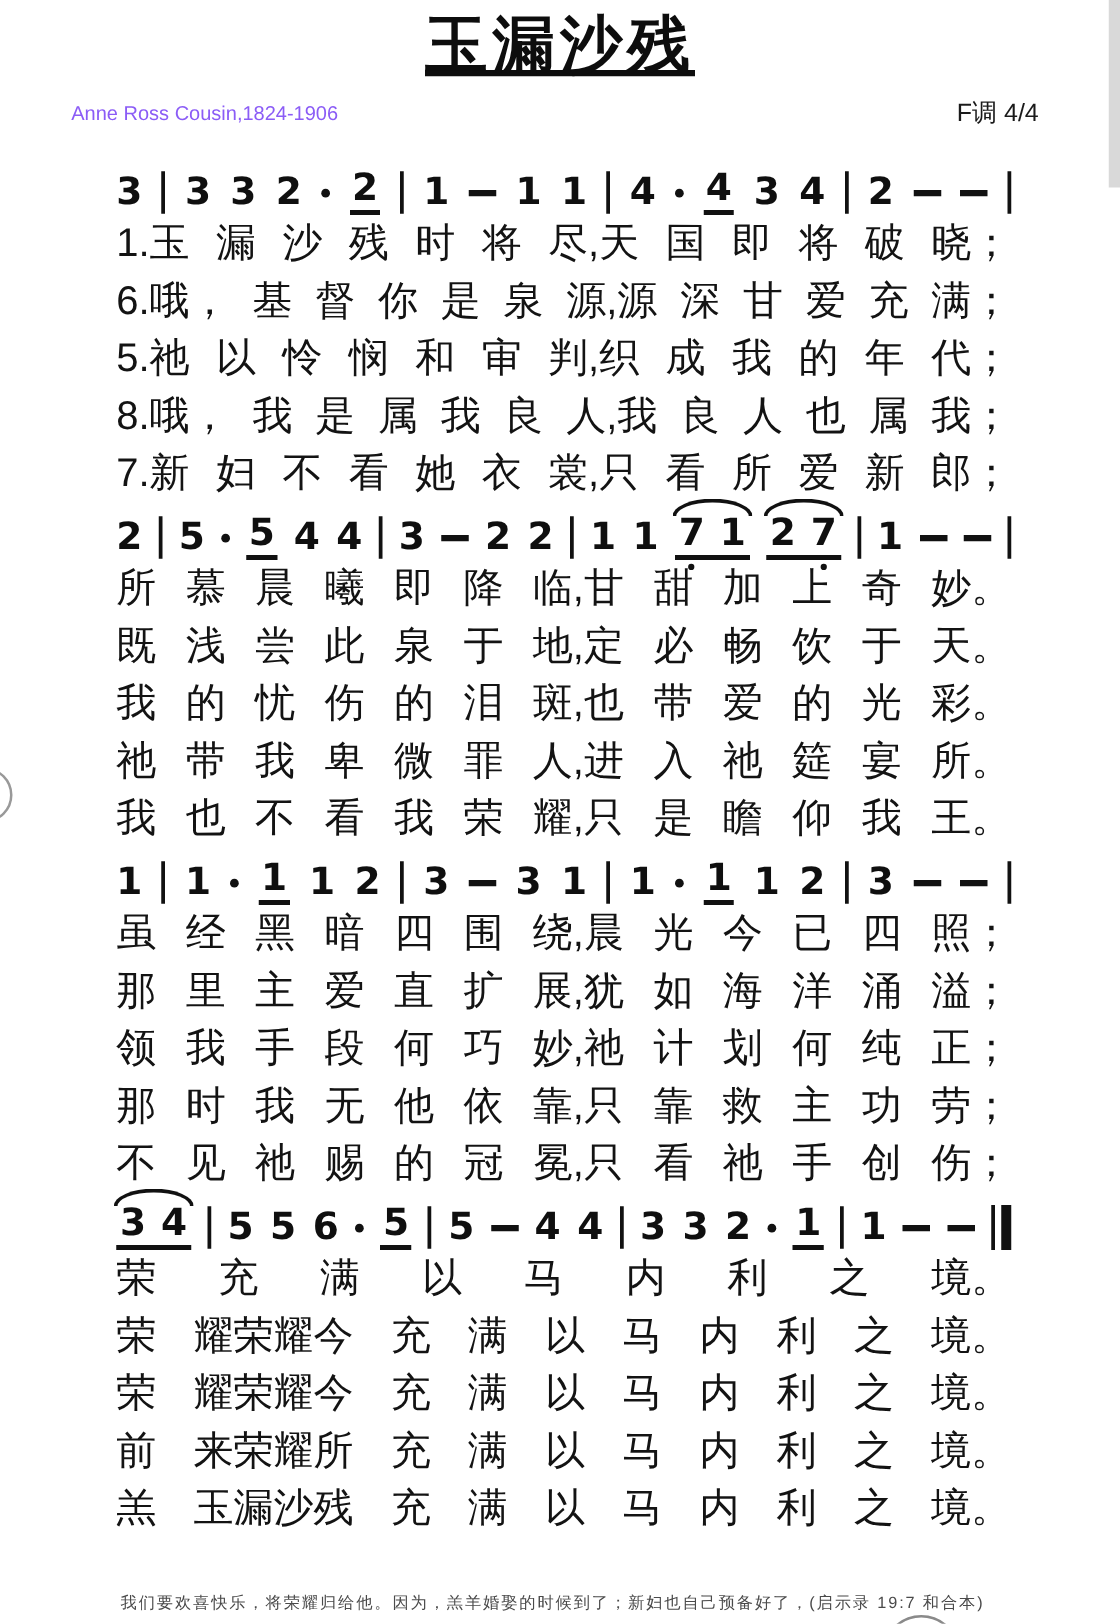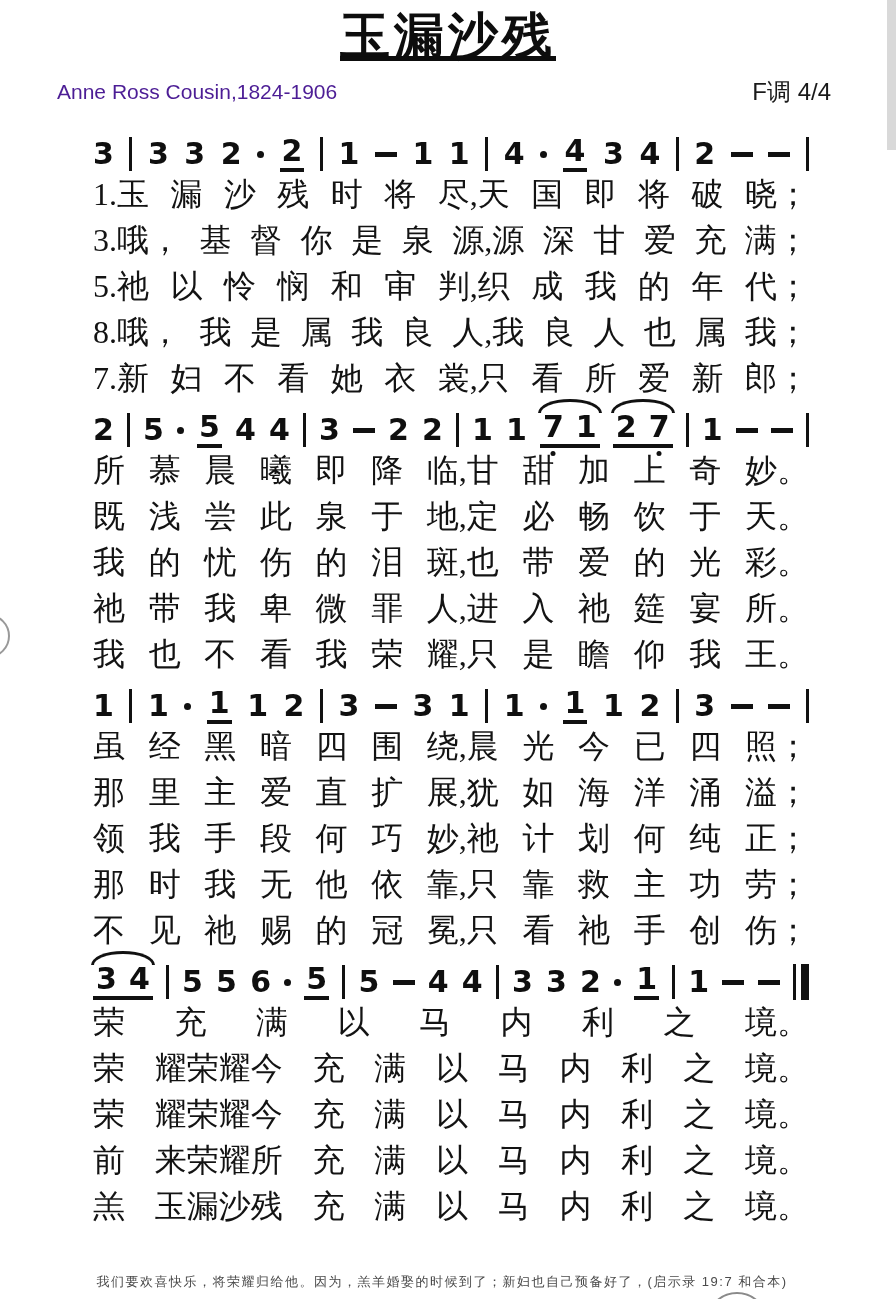--- a/index.html
+++ b/index.html
@@ -8,22 +8,22 @@
     background:#ffffff;color:#131313;
     font-family:"Liberation Sans",sans-serif;
   }
   .scan-edge{position:absolute;right:0;top:0;width:9px;height:150px;background:#d9d9d9;}
   h1{
     margin:6px 0 0;text-align:center;
     font:700 50px/60px "DejaVu Sans",sans-serif;
     letter-spacing:4px;color:#0d0d0d;text-decoration:underline;
   }
   .meta{display:flex;justify-content:space-between;align-items:flex-end;margin:8px 57px 0 57px;}
-  .authors div{font-size:21px;line-height:35px;color:#4c1d95;}
-  .keysig{font-size:24px;line-height:35px;color:#1a1a1a;margin-right:8px;}
+  .authors div{font-size:16px;line-height:35px;color:#8b5cf6;}
+  .keysig{font-size:20px;line-height:35px;color:#1a1a1a;margin-right:8px;}
 
   .score{margin:22px 0 0 93px;width:716px;}
   .system{margin:0;}
 
   .note-row{
     display:flex;justify-content:space-between;align-items:center;
     height:46px;font:700 30px/1 "DejaVu Sans",sans-serif;color:#0f0f0f;
   }
   .note{position:relative;display:inline-block;}
   .note.u{border-bottom:4px solid #111;padding:0 2px 2px;}
@@ -40,21 +40,21 @@
   .thick{width:8px;height:36px;background:#111;display:inline-block;}
   .dash{width:22px;height:5px;background:#111;display:inline-block;}
   .dotsym{width:7px;height:7px;border-radius:50%;background:#111;display:inline-block;}
   .lowdot{position:absolute;left:50%;bottom:-11px;transform:translateX(-50%);
     width:5px;height:5px;border-radius:50%;background:#111;}
   .grp .note .lowdot{bottom:-14px;}
 
   .lyric-row{
     display:flex;justify-content:space-between;align-items:center;
     font-size:32px;line-height:34px;margin:0 0 12px;color:#131313;
-    font-family:Liberation Serif, serif;
+    font-family:Liberation Sans, sans-serif;
   }
   .syl{white-space:nowrap;}
 
   .footer{
     position:absolute;left:0;right:12px;bottom:8px;text-align:center;
     font-size:13px;letter-spacing:1.5px;color:#4a4a4a;margin-top:16px;
   }
   .circle{position:absolute;border:2px solid #999;border-radius:50%;background:#fff;}
   .circle.left{width:40px;height:40px;left:-34px;top:614px;}
   .circle.bottom{width:58px;height:58px;left:706px;top:1292px;border-color:#8a8a8a;}
@@ -108,21 +108,21 @@
         <span class="syl">时</span>
         <span class="syl">将</span>
         <span class="syl">尽,天</span>
         <span class="syl">国</span>
         <span class="syl">即</span>
         <span class="syl">将</span>
         <span class="syl">破</span>
         <span class="syl">晓；</span>
       </div>
       <div class="lyric-row">
-        <span class="syl">3.哦，</span>
+        <span class="syl">6.哦，</span>
         <span class="syl">基</span>
         <span class="syl">督</span>
         <span class="syl">你</span>
         <span class="syl">是</span>
         <span class="syl">泉</span>
         <span class="syl">源,源</span>
         <span class="syl">深</span>
         <span class="syl">甘</span>
         <span class="syl">爱</span>
         <span class="syl">充</span>

